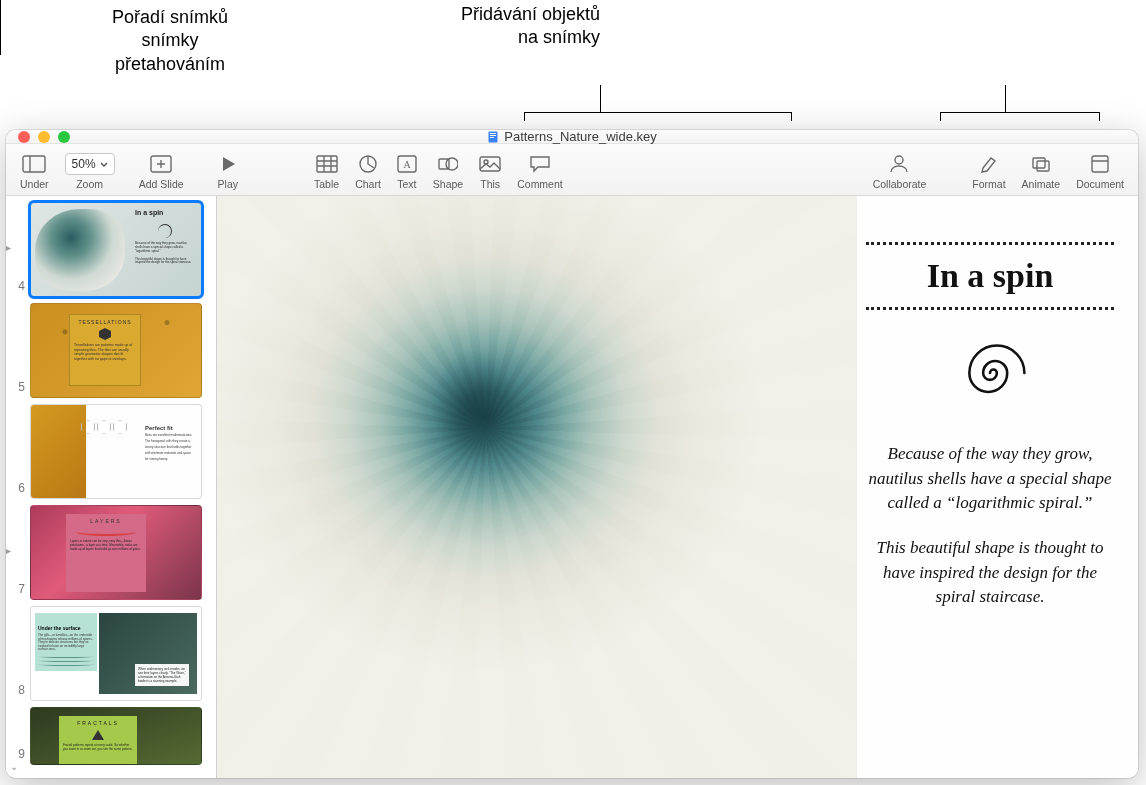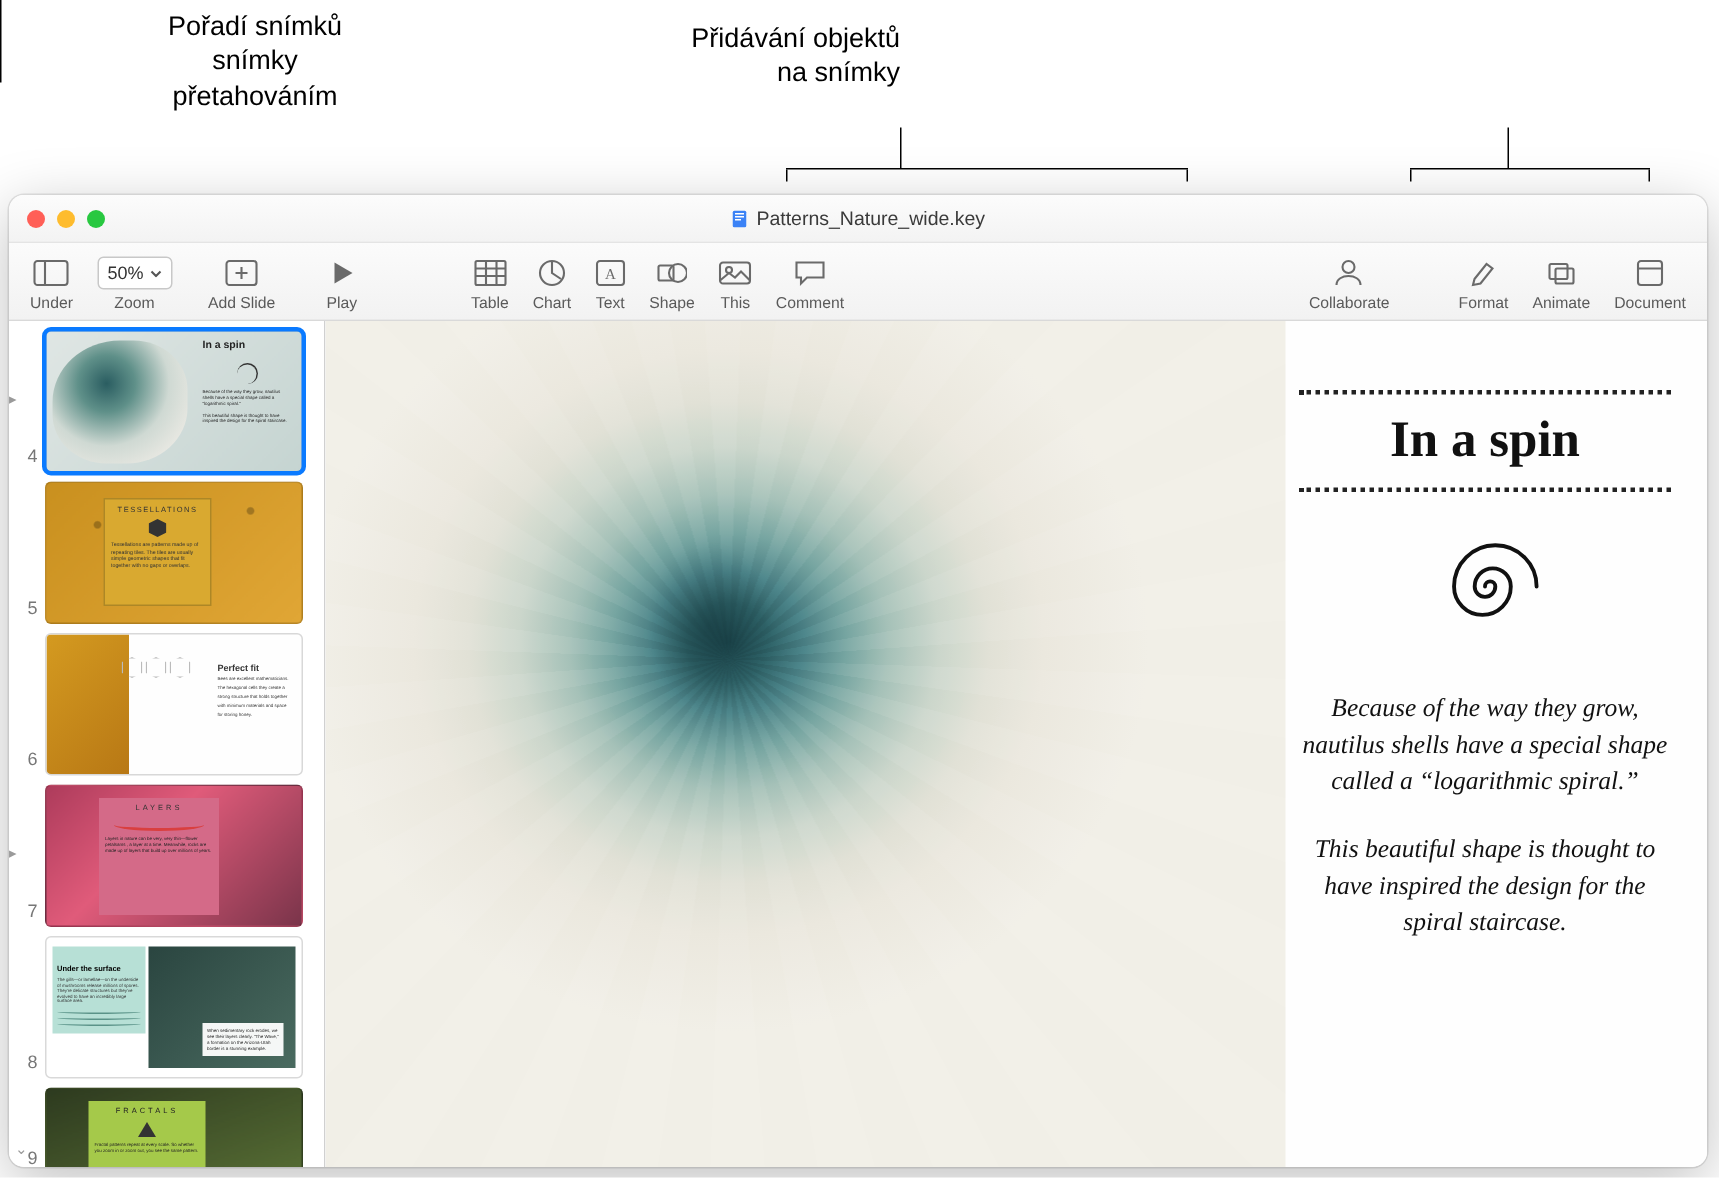--- a/index.html
+++ b/index.html
@@ -9,21 +9,21 @@
     width: 1146px;
     height: 785px;
     position: relative;
     overflow: hidden;
   }
 
   
   .callouts { position: absolute; top: 0; left: 0; right: 0; height: 130px; pointer-events: none; z-index: 20; }
   .callout { position: absolute; font-size: 18px; color: #000; text-align: center; line-height: 1.3; }
   .callout-1 { left: 85px; top: 6px; width: 170px; }
-  .callout-2 { left: 410px; top: 14px; width: 190px; text-align: right; }
+  .callout-2 { left: 410px; top: 3px; width: 190px; text-align: right; }
   .callout-3 { left: 850px; top: 6px; width: 165px; text-align: right; }
   .bracket { position: absolute; border-top: 1px solid #000; }
   .bracket::before, .bracket::after { content:""; position:absolute; top:0; height:8px; width:1px; background:#000; }
   .bracket::before { left:0; } .bracket::after { right:0; }
   .bracket-1 { left:110px; top:85px; width:1px; height:55px; background:#000; border:none; }
   .bracket-2 { left:524px; top:112px; width:268px; }
   .bracket-2-stem { position:absolute; left:600px; top:85px; width:1px; height:27px; background:#000;}
   .bracket-3 { left:940px; top:112px; width:160px; }
   .bracket-3-stem { position:absolute; left:1005px; top:85px; width:1px; height:27px; background:#000;}
 
@@ -33,21 +33,21 @@
     left: 6px; top: 130px;
     width: 1132px; height: 648px;
     border-radius: 10px;
     background: #fff;
     box-shadow: 0 10px 40px rgba(0,0,0,0.25), 0 0 0 1px rgba(0,0,0,0.1);
     overflow: hidden;
     display: flex; flex-direction: column;
   }
 
   .titlebar {
-    height: 32px;
+    height: 14px;
     display: flex; align-items: center;
     background: linear-gradient(#fcfcfc,#f3f3f3);
     border-bottom: 1px solid #e4e4e4;
     position: relative;
   }
   .traffic { display:flex; gap:8px; padding-left:12px; }
   .dot { width:12px; height:12px; border-radius:50%; }
   .dot.r{background:#ff5f57;} .dot.y{background:#febc2e;} .dot.g{background:#28c840;}
   .title { position:absolute; left:0; right:0; text-align:center; font-size:13px; color:#3a3a3a; display:flex; justify-content:center; align-items:center; gap:5px;}
   .title-lock { display:inline-block; width:12px; height:12px; }

